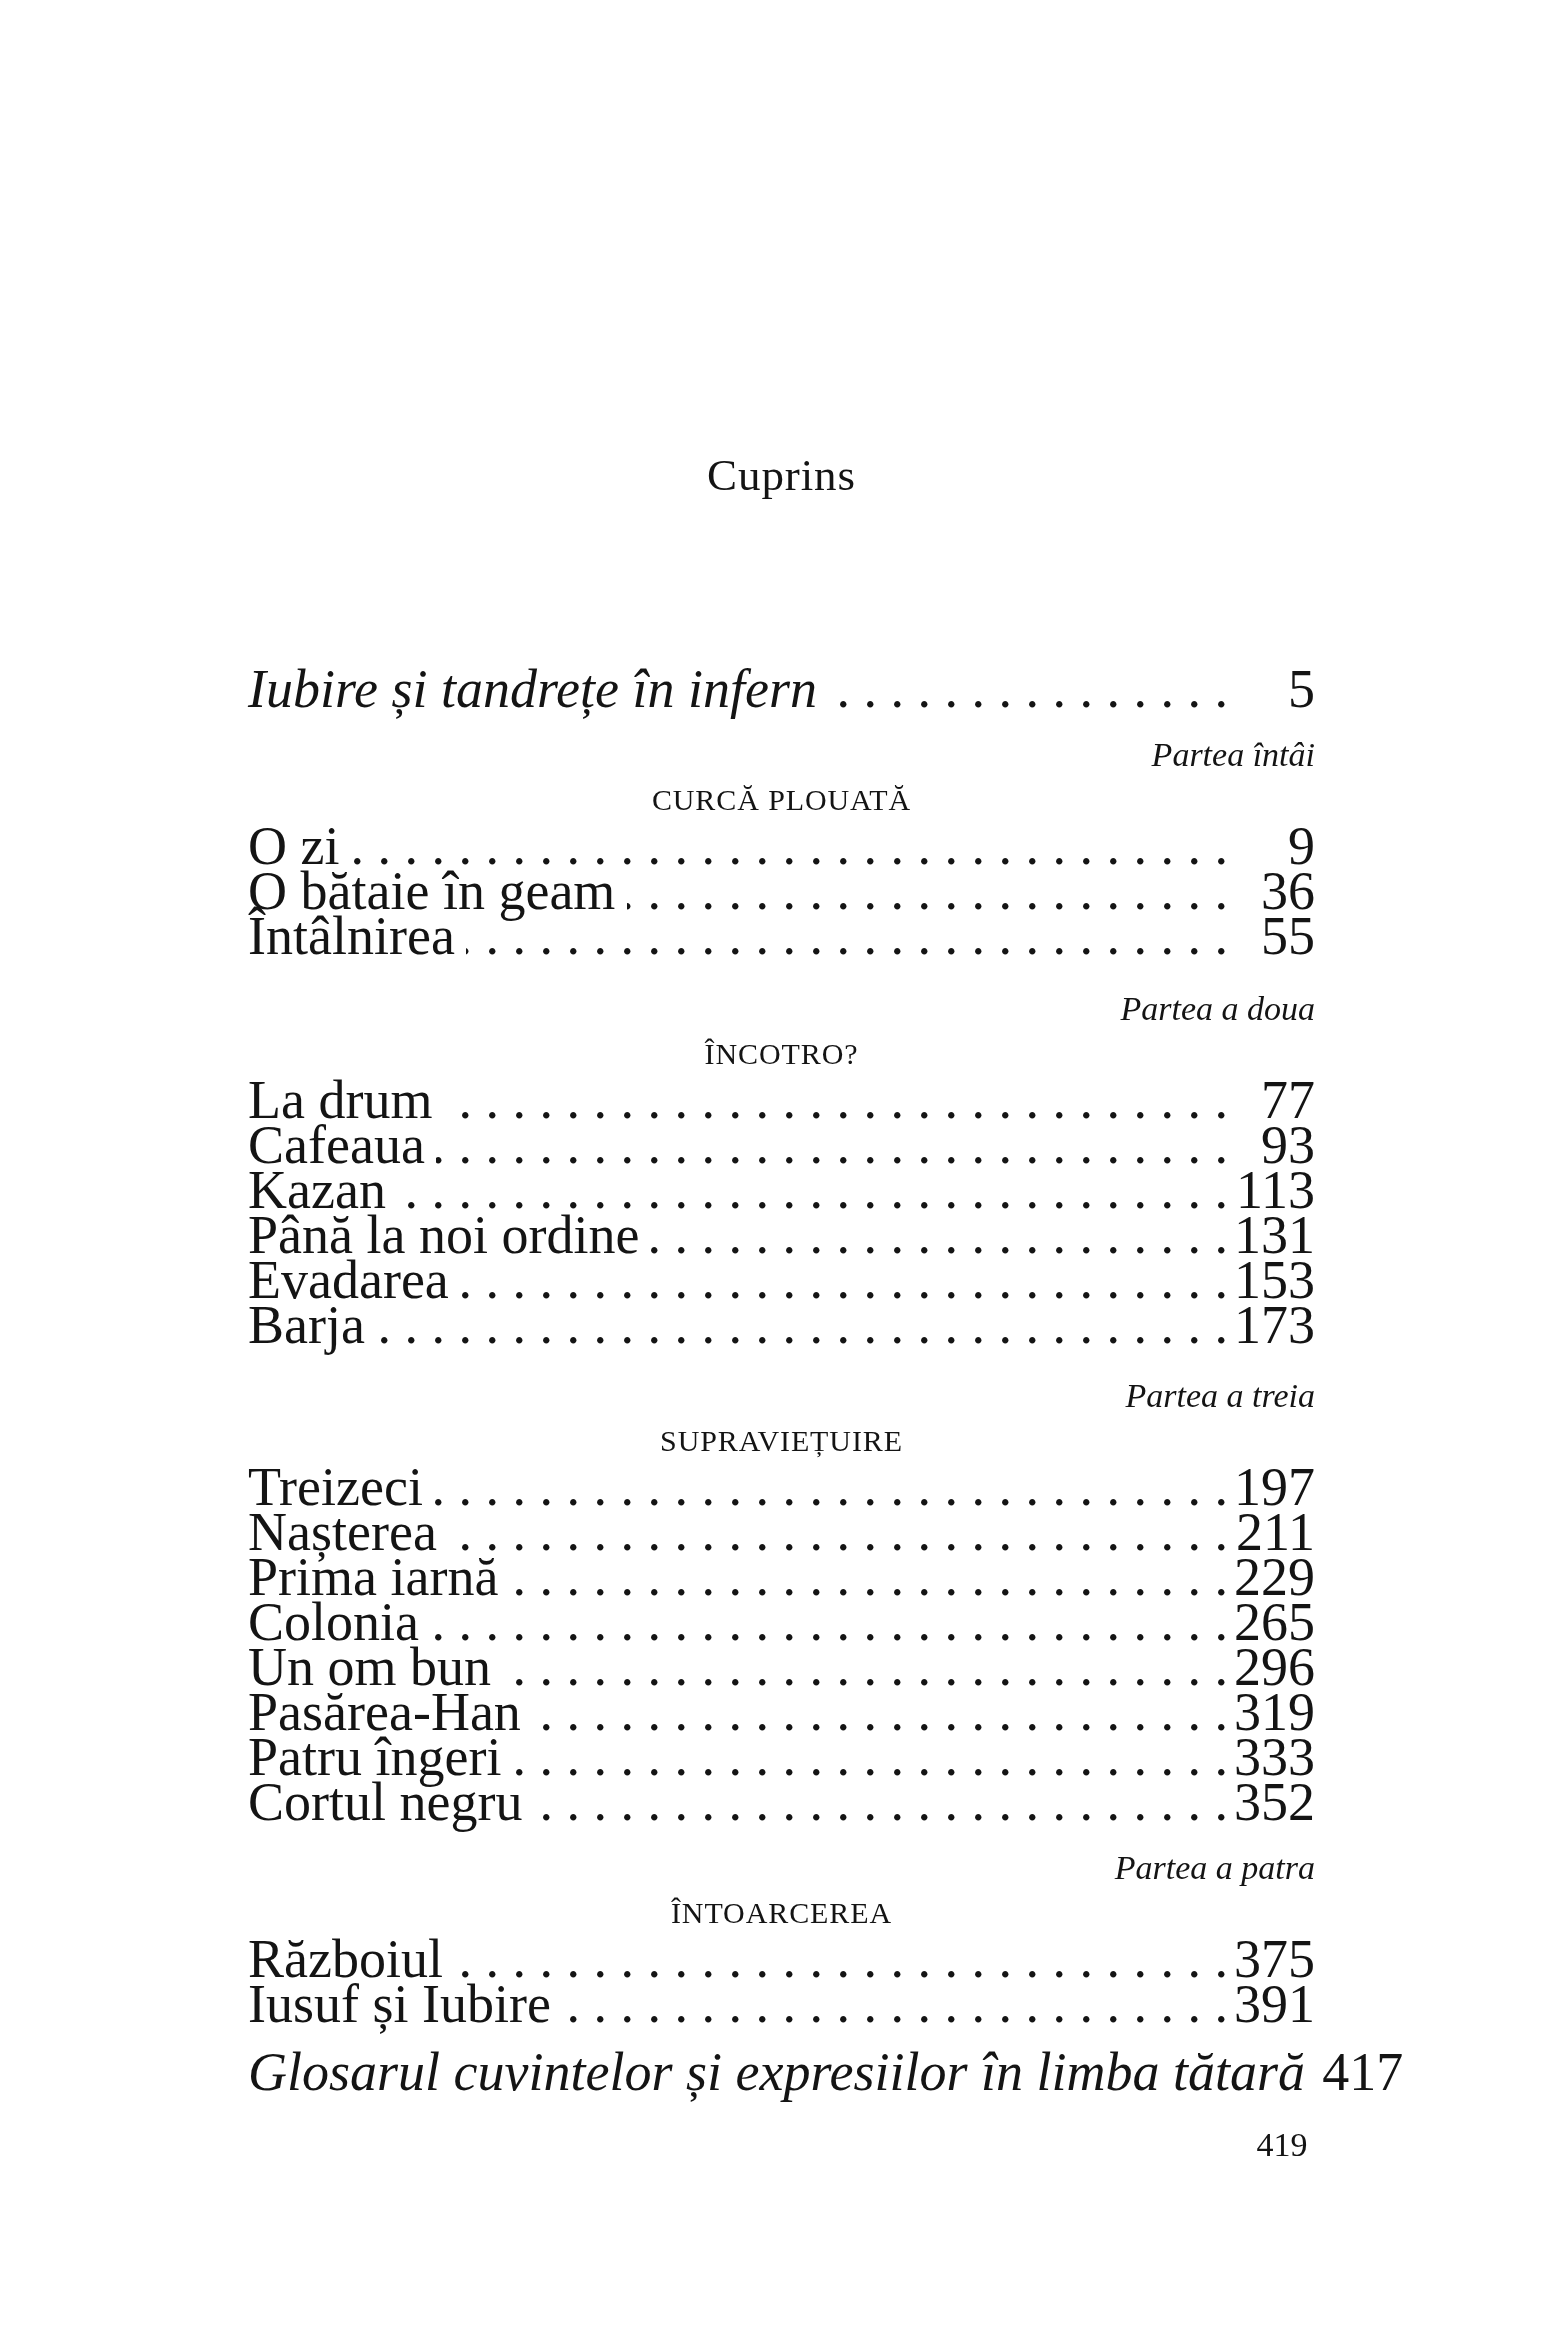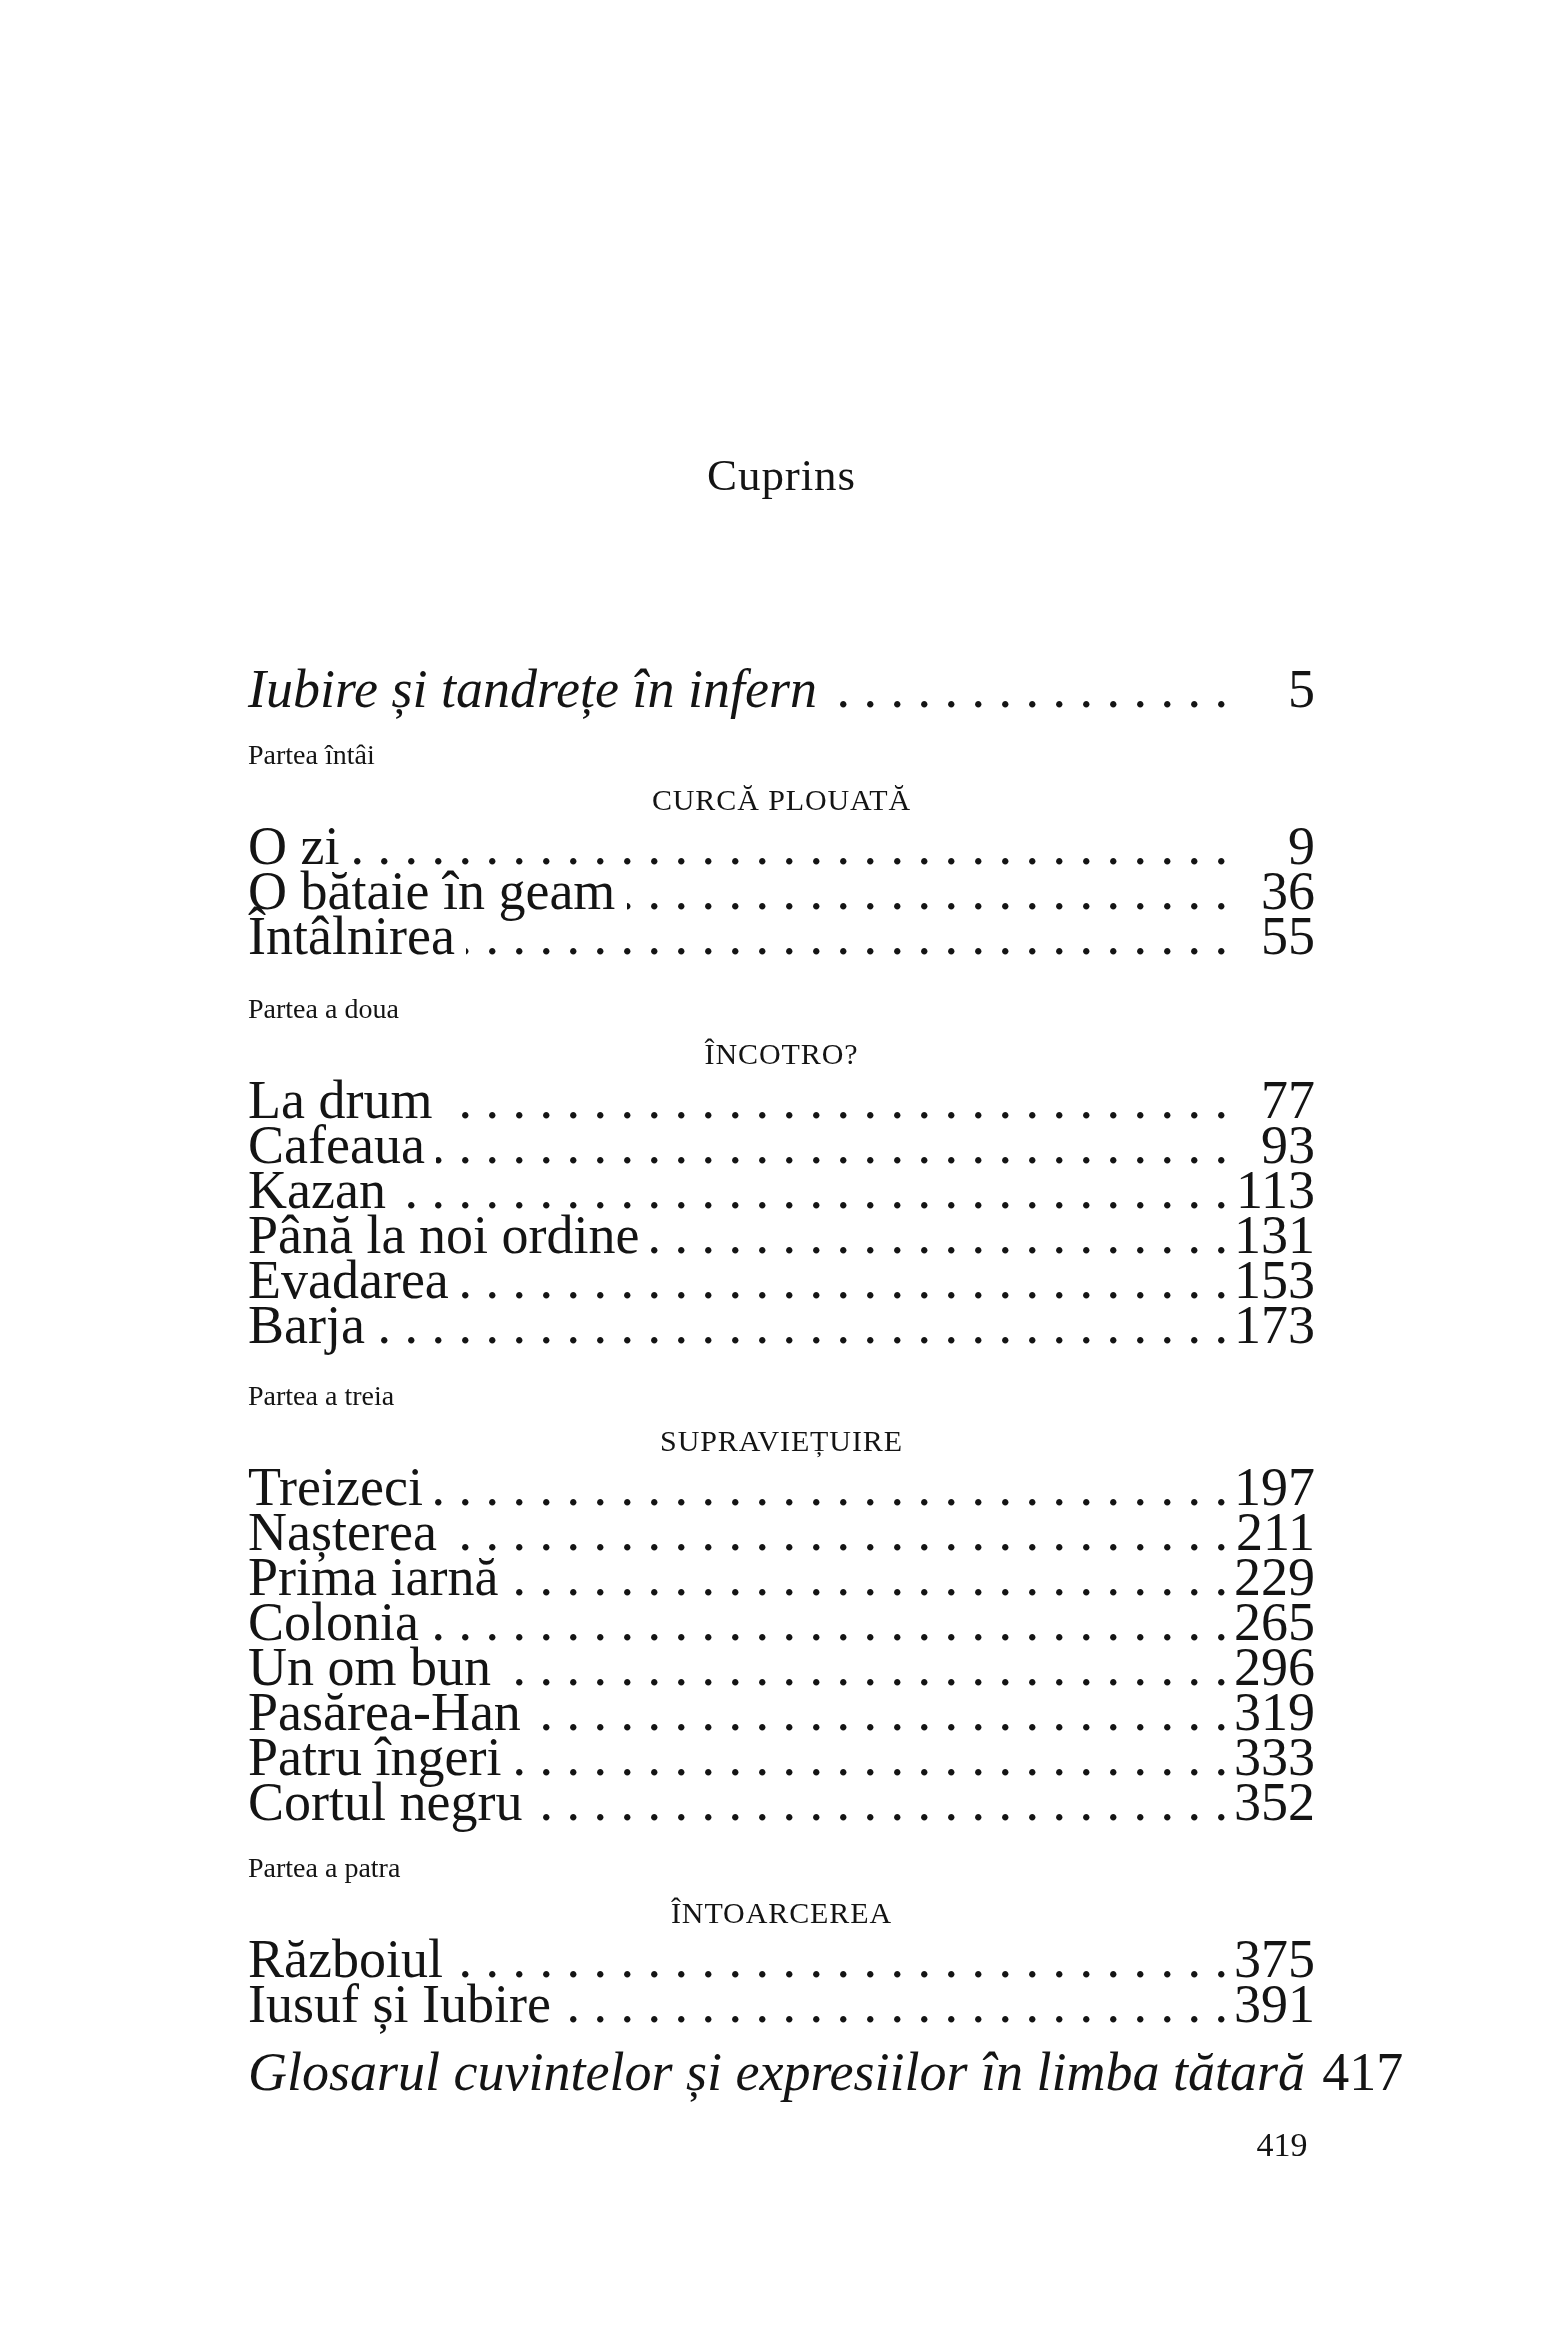--- a/index.html
+++ b/index.html
@@ -47,23 +47,24 @@
     direction: rtl;
     margin-left: 11.4px;
   }
   .pg {
     flex: 0 0 87px;
     text-align: right;
   }
   .front { margin-top: 168px; }
   .front .t, .back .t { font-style: italic; }
   .part {
-    text-align: left;
-    font-size: 28px;
+    text-align: right;
+    font-size: 34px;
     line-height: 44px;
+    font-style: italic;
   }
   .head {
     text-align: center;
     font-size: 30px;
     line-height: 45px;
     letter-spacing: 0.9px;
   }
   .entries { margin-top: 1.9px; }
   .sec-1 { margin-top: 21px; }
   .sec-2 { margin-top: 28px; }

